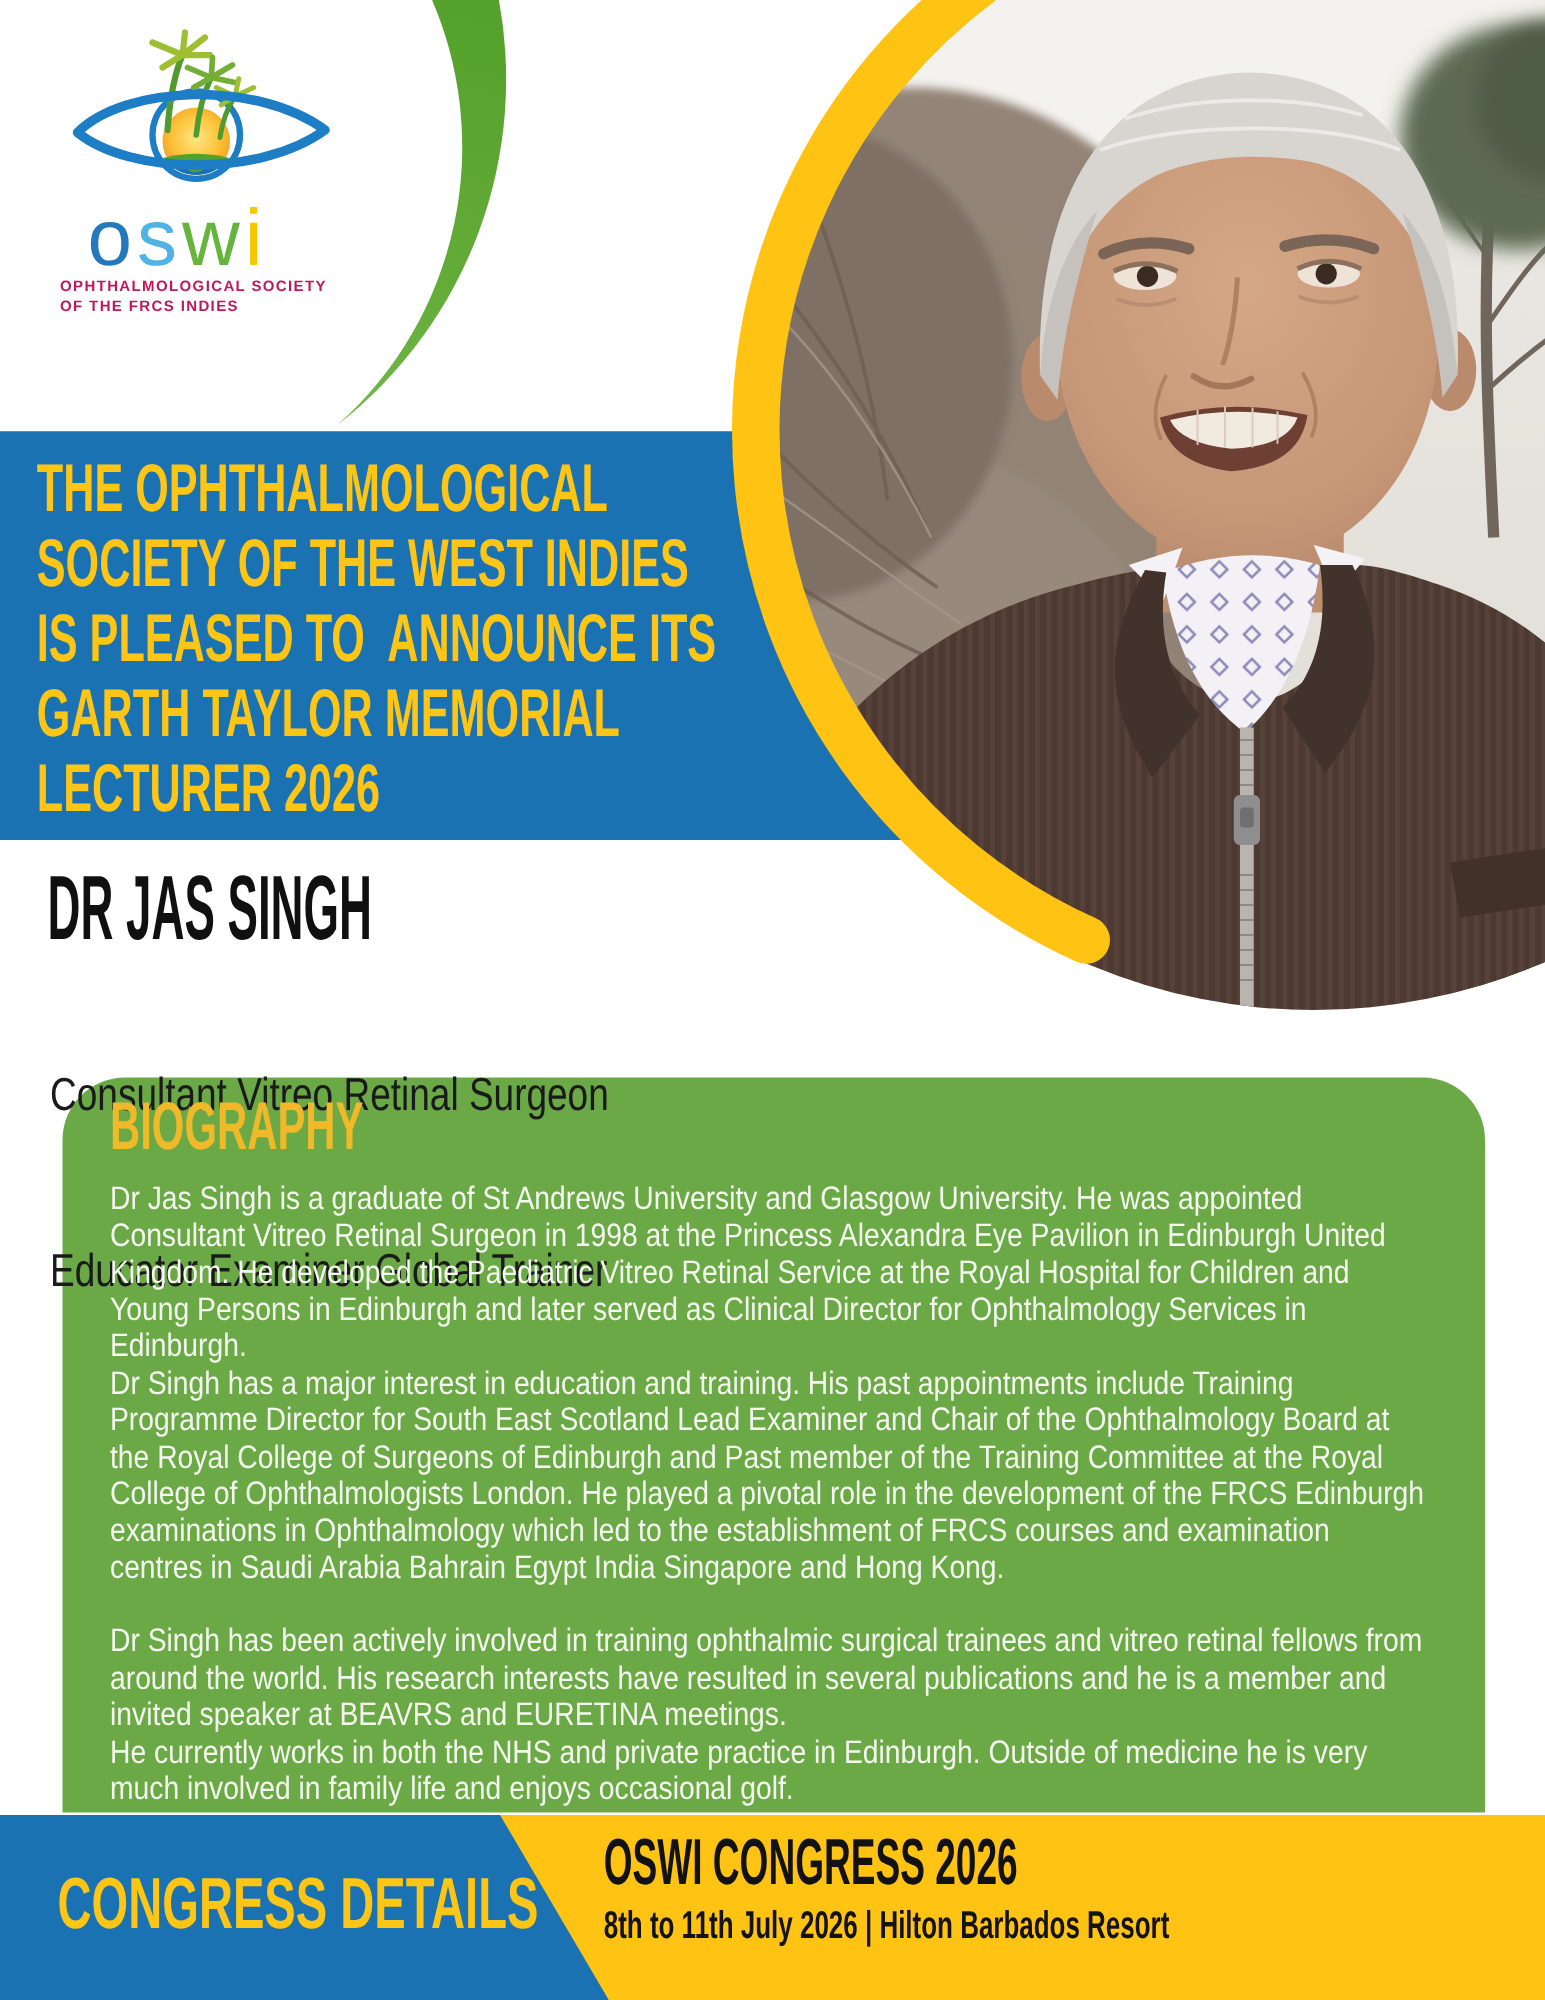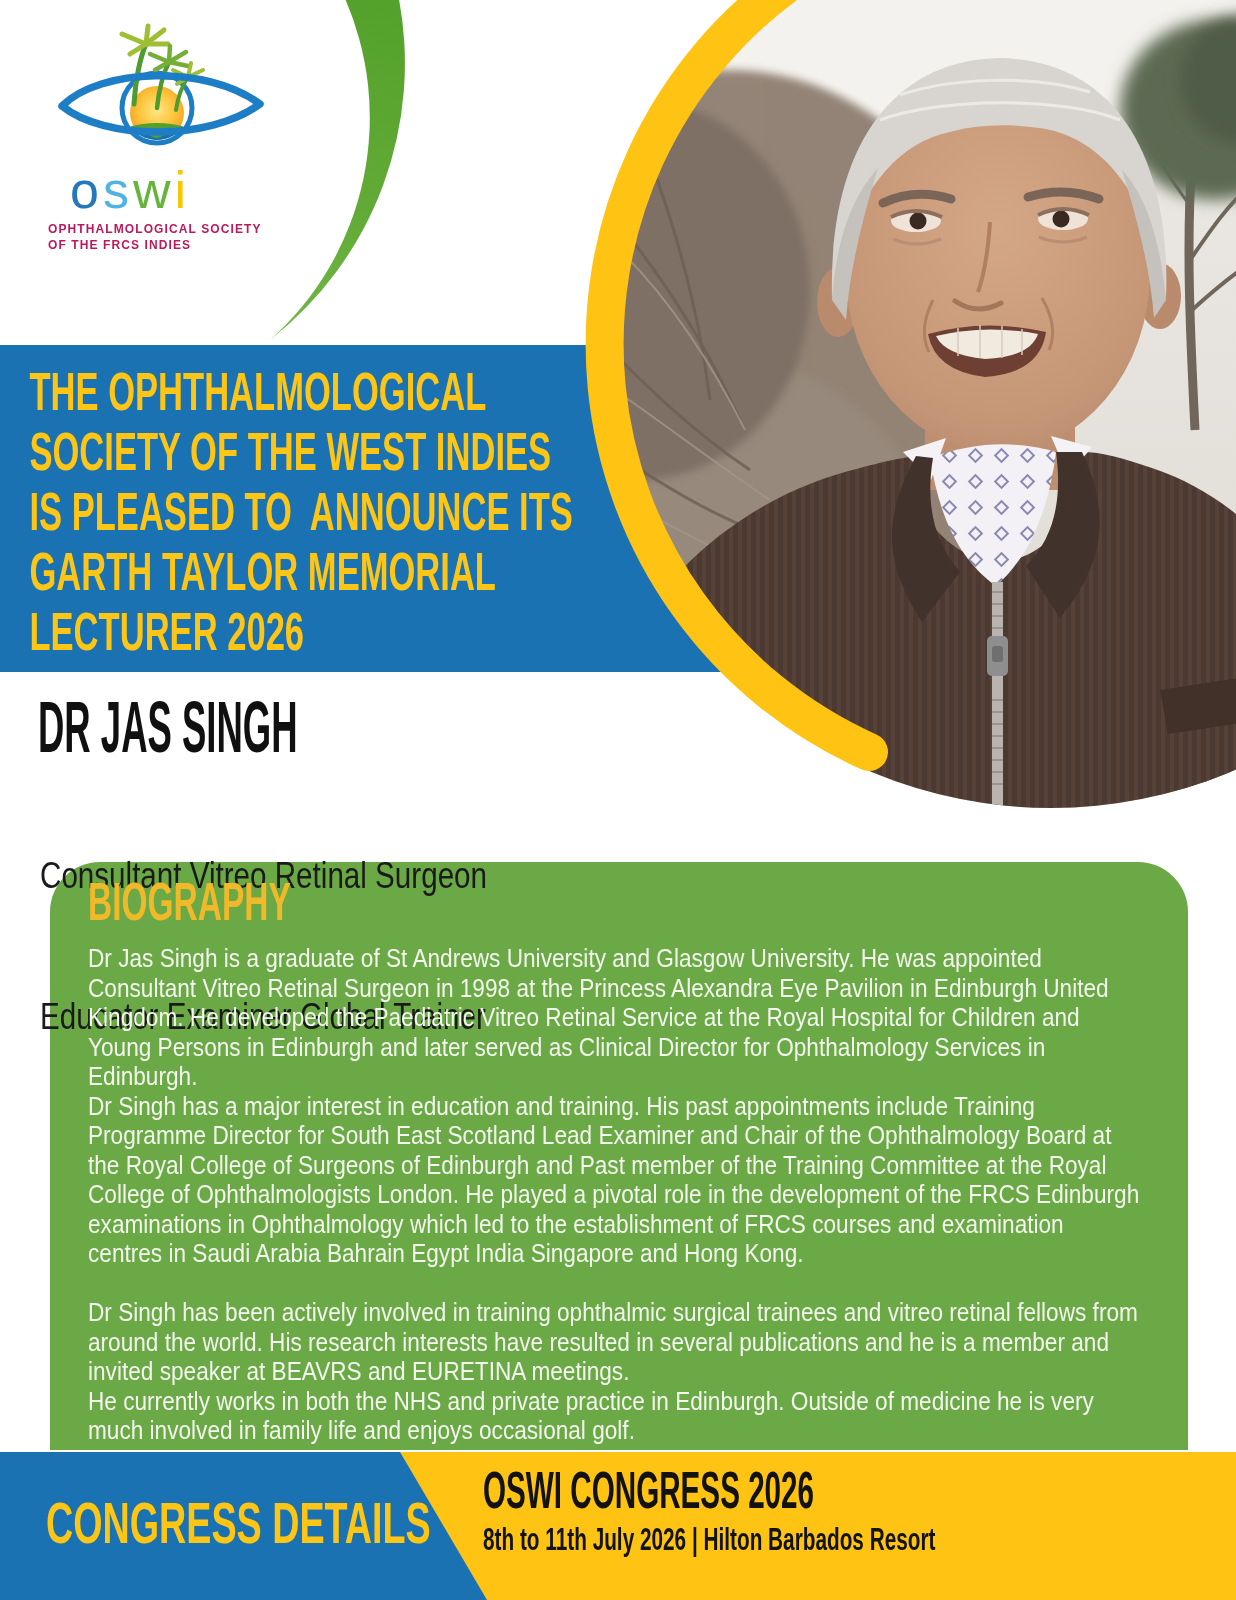--- a/index.html
+++ b/index.html
@@ -14,21 +14,21 @@
     left:0;top:345px;width:1236px;height:327px;background:#1b72b2;
   }
   .ann-line{
     white-space:pre;font-weight:bold;font-size:54px;line-height:60px;
     color:#fdc515;transform:scaleX(0.64);transform-origin:left top;
     padding-left:46px;
   }
   .band-title .pad{padding-top:16px;}
   
   .wordmark{
-    left:70px;top:150px;font-size:52px;line-height:80px;font-weight:400;
+    left:70px;top:150px;font-size:64px;line-height:80px;font-weight:400;
     letter-spacing:4px;
   }
   .wordmark .l-o{color:#2478bc;}
   .wordmark .l-s{color:#4fb3e4;}
   .wordmark .l-w{color:#66b33d;}
   .wordmark .l-i{color:#f6c800;}
   .logo-caption{
     left:48px;top:221px;width:228px;text-align:left;color:#be185d;
     font-size:12px;line-height:16px;letter-spacing:1.1px;font-weight:700;
   }

